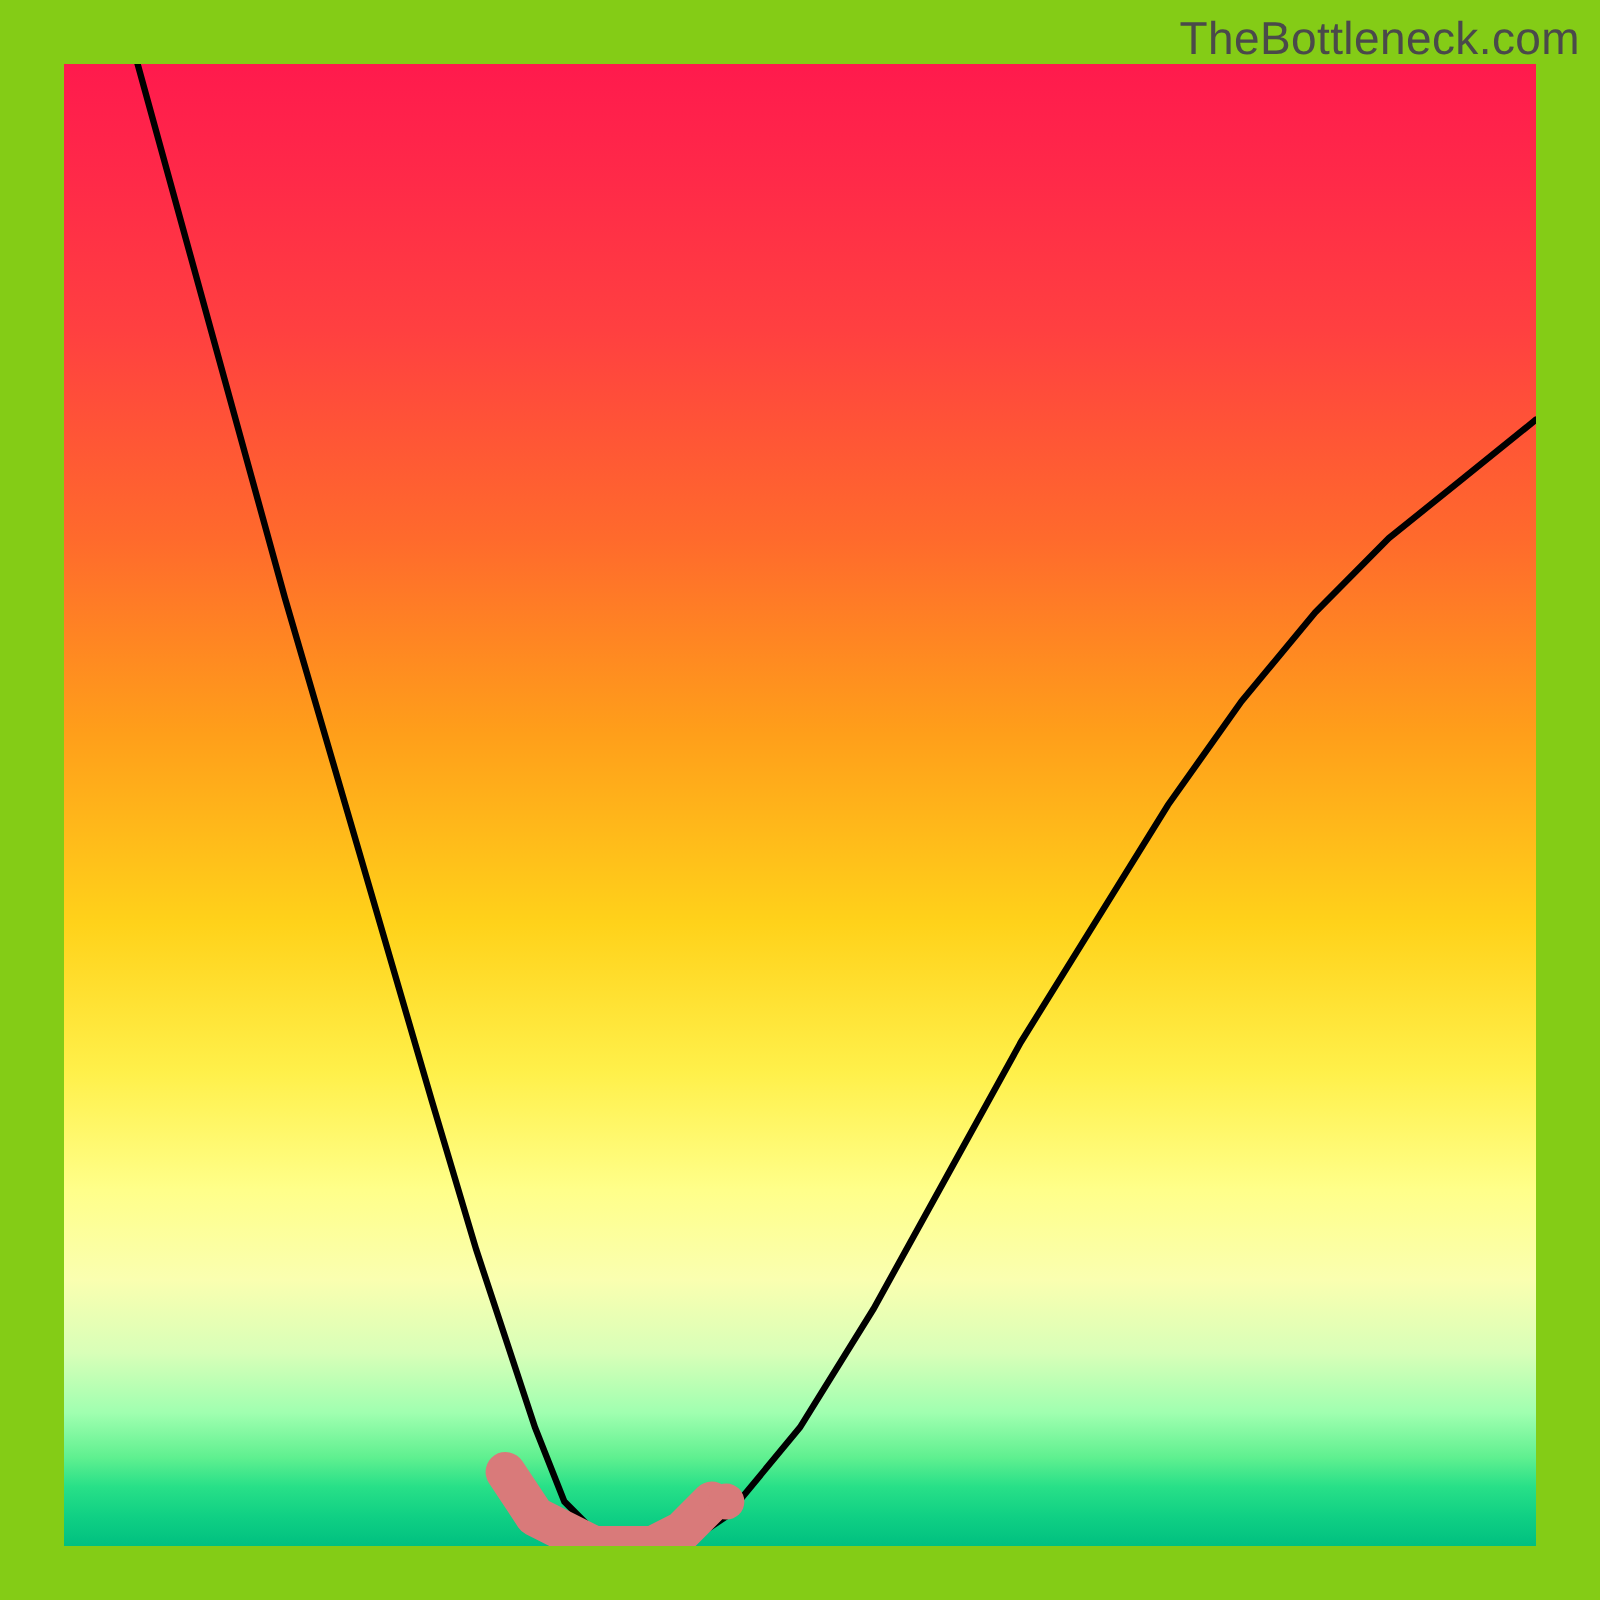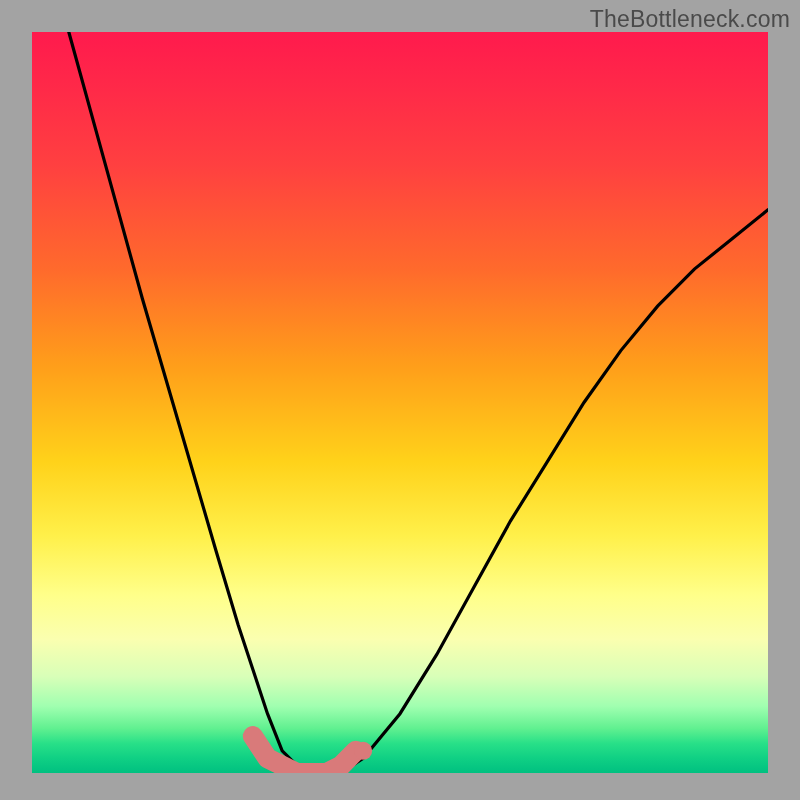--- a/index.html
+++ b/index.html
@@ -10,21 +10,21 @@
     background: #000;
     overflow: hidden;
     font-family: Arial, Helvetica, sans-serif;
   }
   .frame {
     position: absolute;
     left: 0;
     top: 0;
     width: 800px;
     height: 800px;
-    background: #a3a3a3;
+    background: #84cc16;
   }
   .plot {
     position: absolute;
     left: 32px;
     top: 32px;
     width: 736px;
     height: 741px;
     
     background: linear-gradient(
       to bottom,

